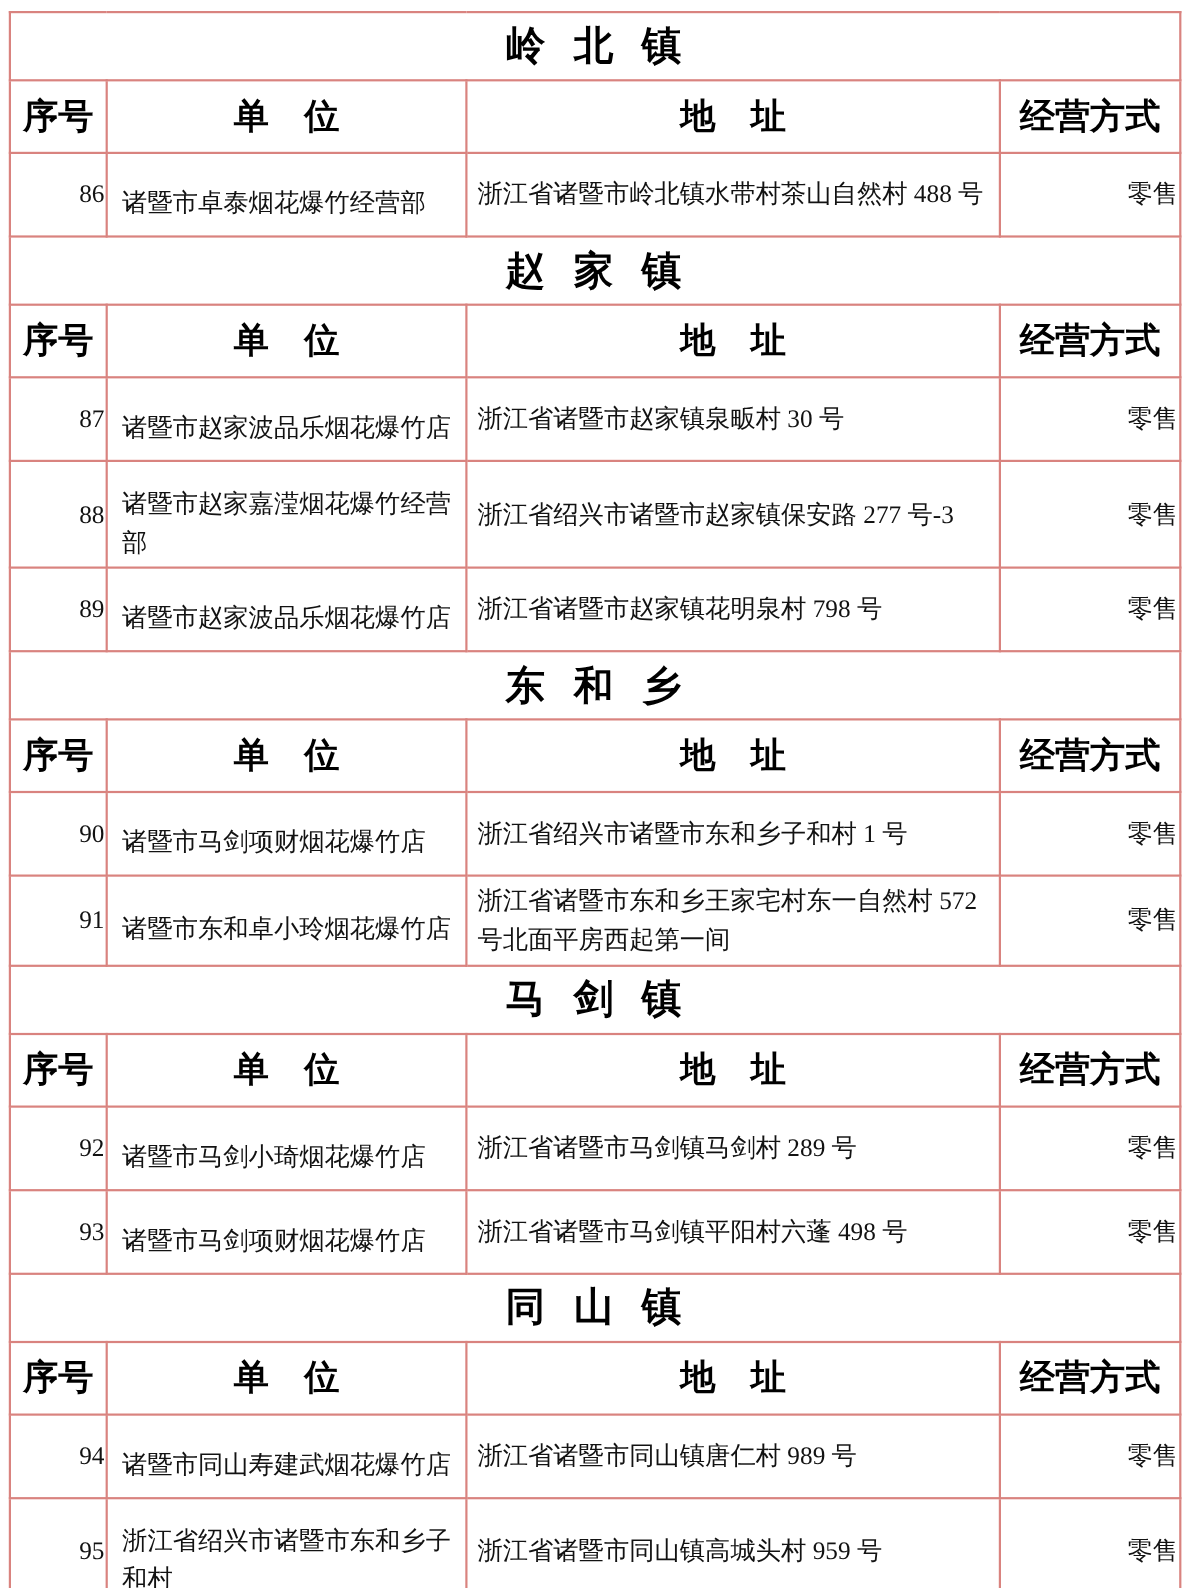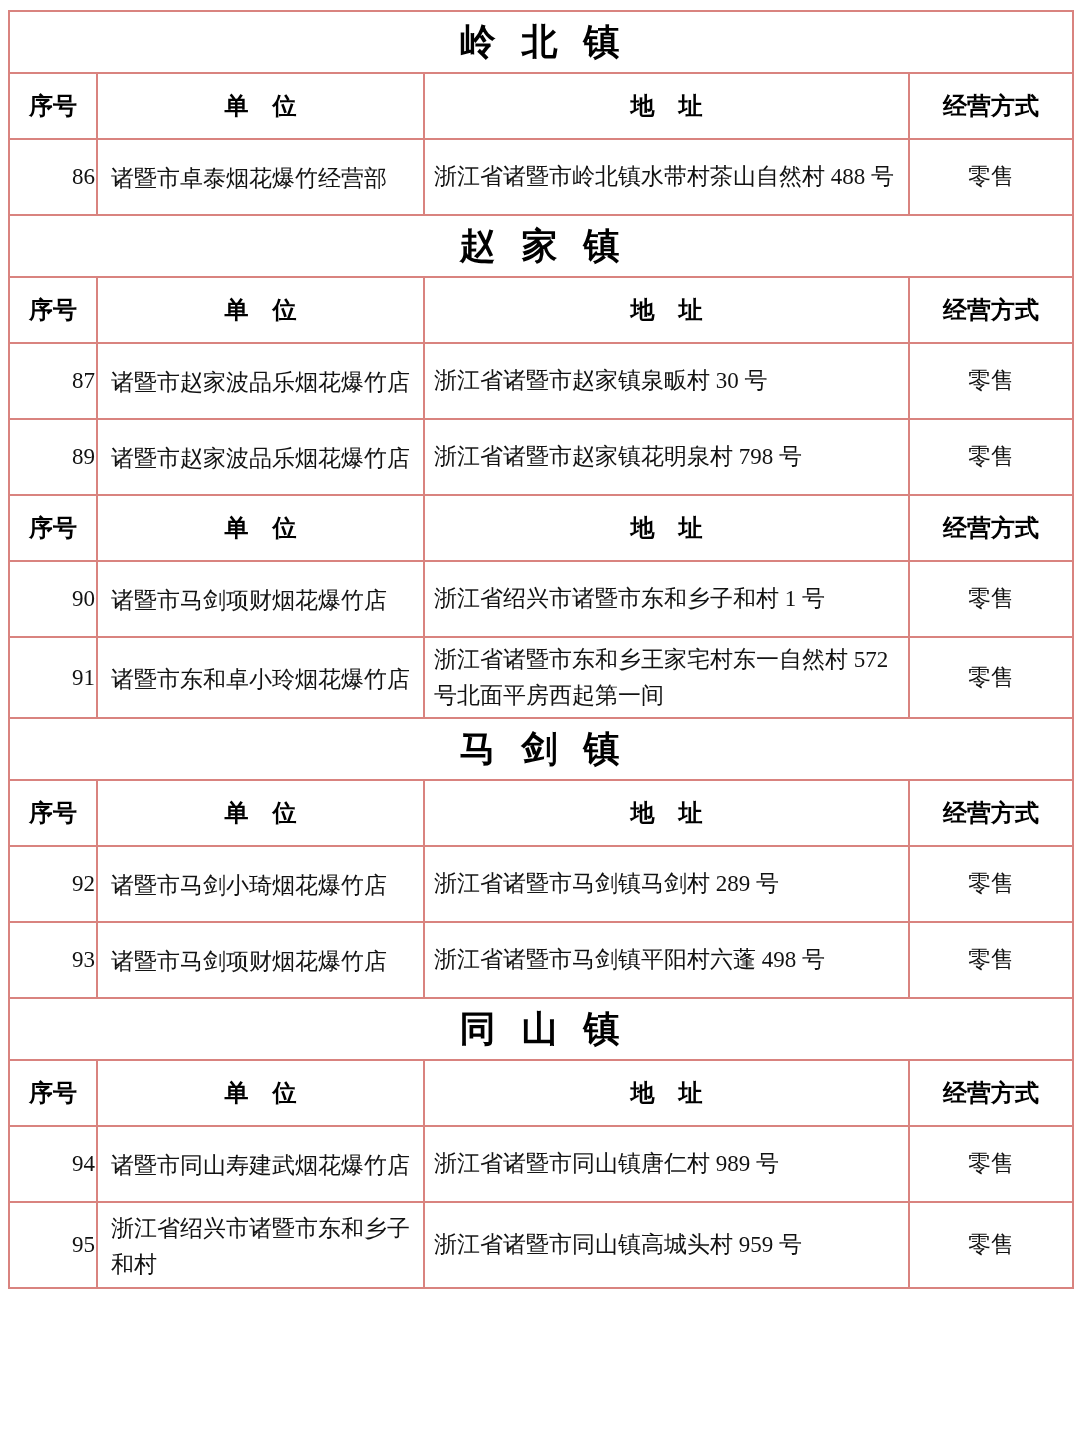--- a/index.html
+++ b/index.html
@@ -38,34 +38,34 @@
     word-spacing: 10px;
     color: #000000;
   }
   
   tr.header-row td {
     height: 66px;
     text-align: center;
     vertical-align: middle;
     font-family: "Liberation Sans", sans-serif;
     font-weight: bold;
-    font-size: 24px;
+    font-size: 32px;
     color: #000000;
   }
   
   tr.data-row td {
     height: 76px;
     vertical-align: middle;
     font-size: 23px;
     line-height: 1.55;
   }
   td.c-idx  { text-align: right; }
-  td.c-unit { text-align: left; padding: 8px 6px 4px 13px; }
+  td.c-unit { text-align: left; padding: 20px 6px 4px 13px; }
   td.c-addr { text-align: left; padding: 4px 6px 4px 9px; }
-  td.c-mode { text-align: center; }
+  td.c-mode { text-align: right; }
   tr.header-row td.c-unit,
   tr.header-row td.c-addr { text-align: center; padding: 4px; }
 </style>
 </head>
 <body>
 
 <div class="doc">
   <table class="tbl">
     <colgroup>
       <col style="width:88px">
@@ -103,28 +103,37 @@
     <td class="c-mode">经营方式</td>
   </tr>
 
   <tr class="data-row">
     <td class="c-idx">87</td>
     <td class="c-unit">诸暨市赵家波品乐烟花爆竹店</td>
     <td class="c-addr">浙江省诸暨市赵家镇泉畈村 30 号</td>
     <td class="c-mode">零售</td>
   </tr>
 
+  <tr class="data-row">
+    <td class="c-idx">88</td>
+    <td class="c-unit">诸暨市赵家嘉滢烟花爆竹经营部</td>
+    <td class="c-addr">浙江省绍兴市诸暨市赵家镇保安路 277 号-3</td>
+    <td class="c-mode">零售</td>
+  </tr>
 
   <tr class="data-row">
     <td class="c-idx">89</td>
     <td class="c-unit">诸暨市赵家波品乐烟花爆竹店</td>
     <td class="c-addr">浙江省诸暨市赵家镇花明泉村 798 号</td>
     <td class="c-mode">零售</td>
   </tr>
 
+  <tr class="title-row">
+    <td colspan="4" class="title-cell">东 和 乡</td>
+  </tr>
 
   <tr class="header-row">
     <td class="c-idx">序号</td>
     <td class="c-unit">单　位</td>
     <td class="c-addr">地　址</td>
     <td class="c-mode">经营方式</td>
   </tr>
 
   <tr class="data-row">
     <td class="c-idx">90</td>

